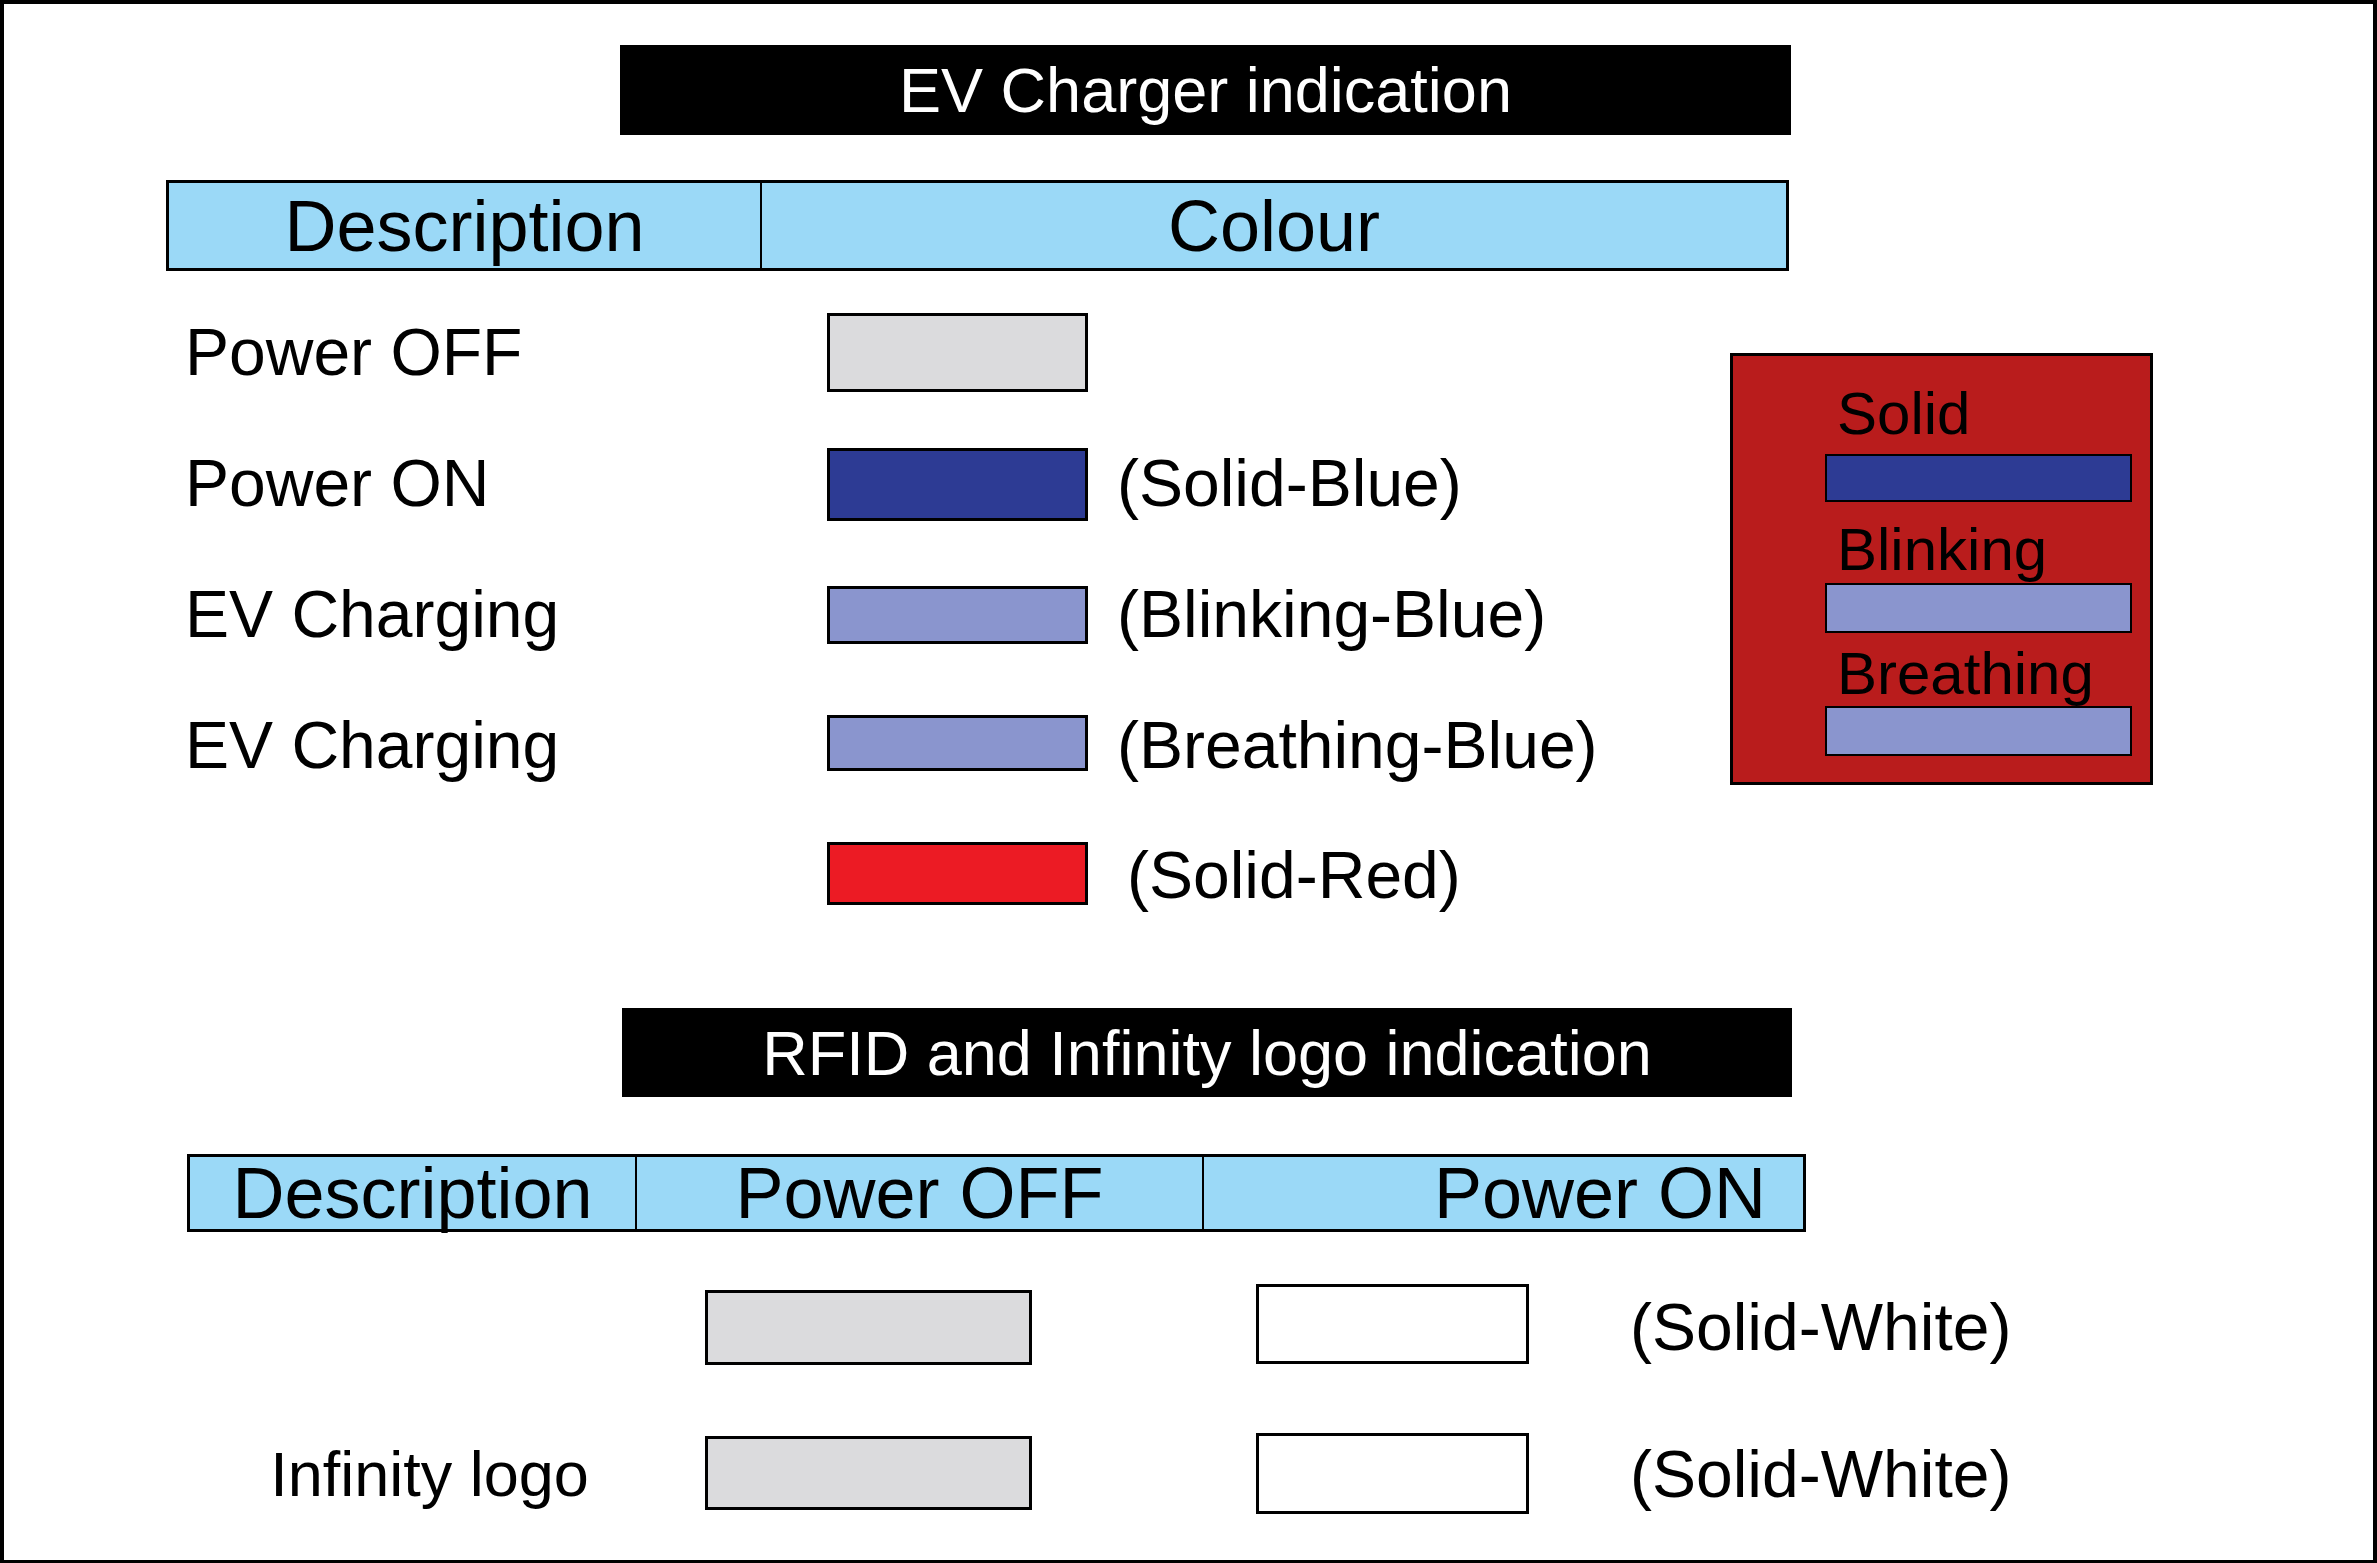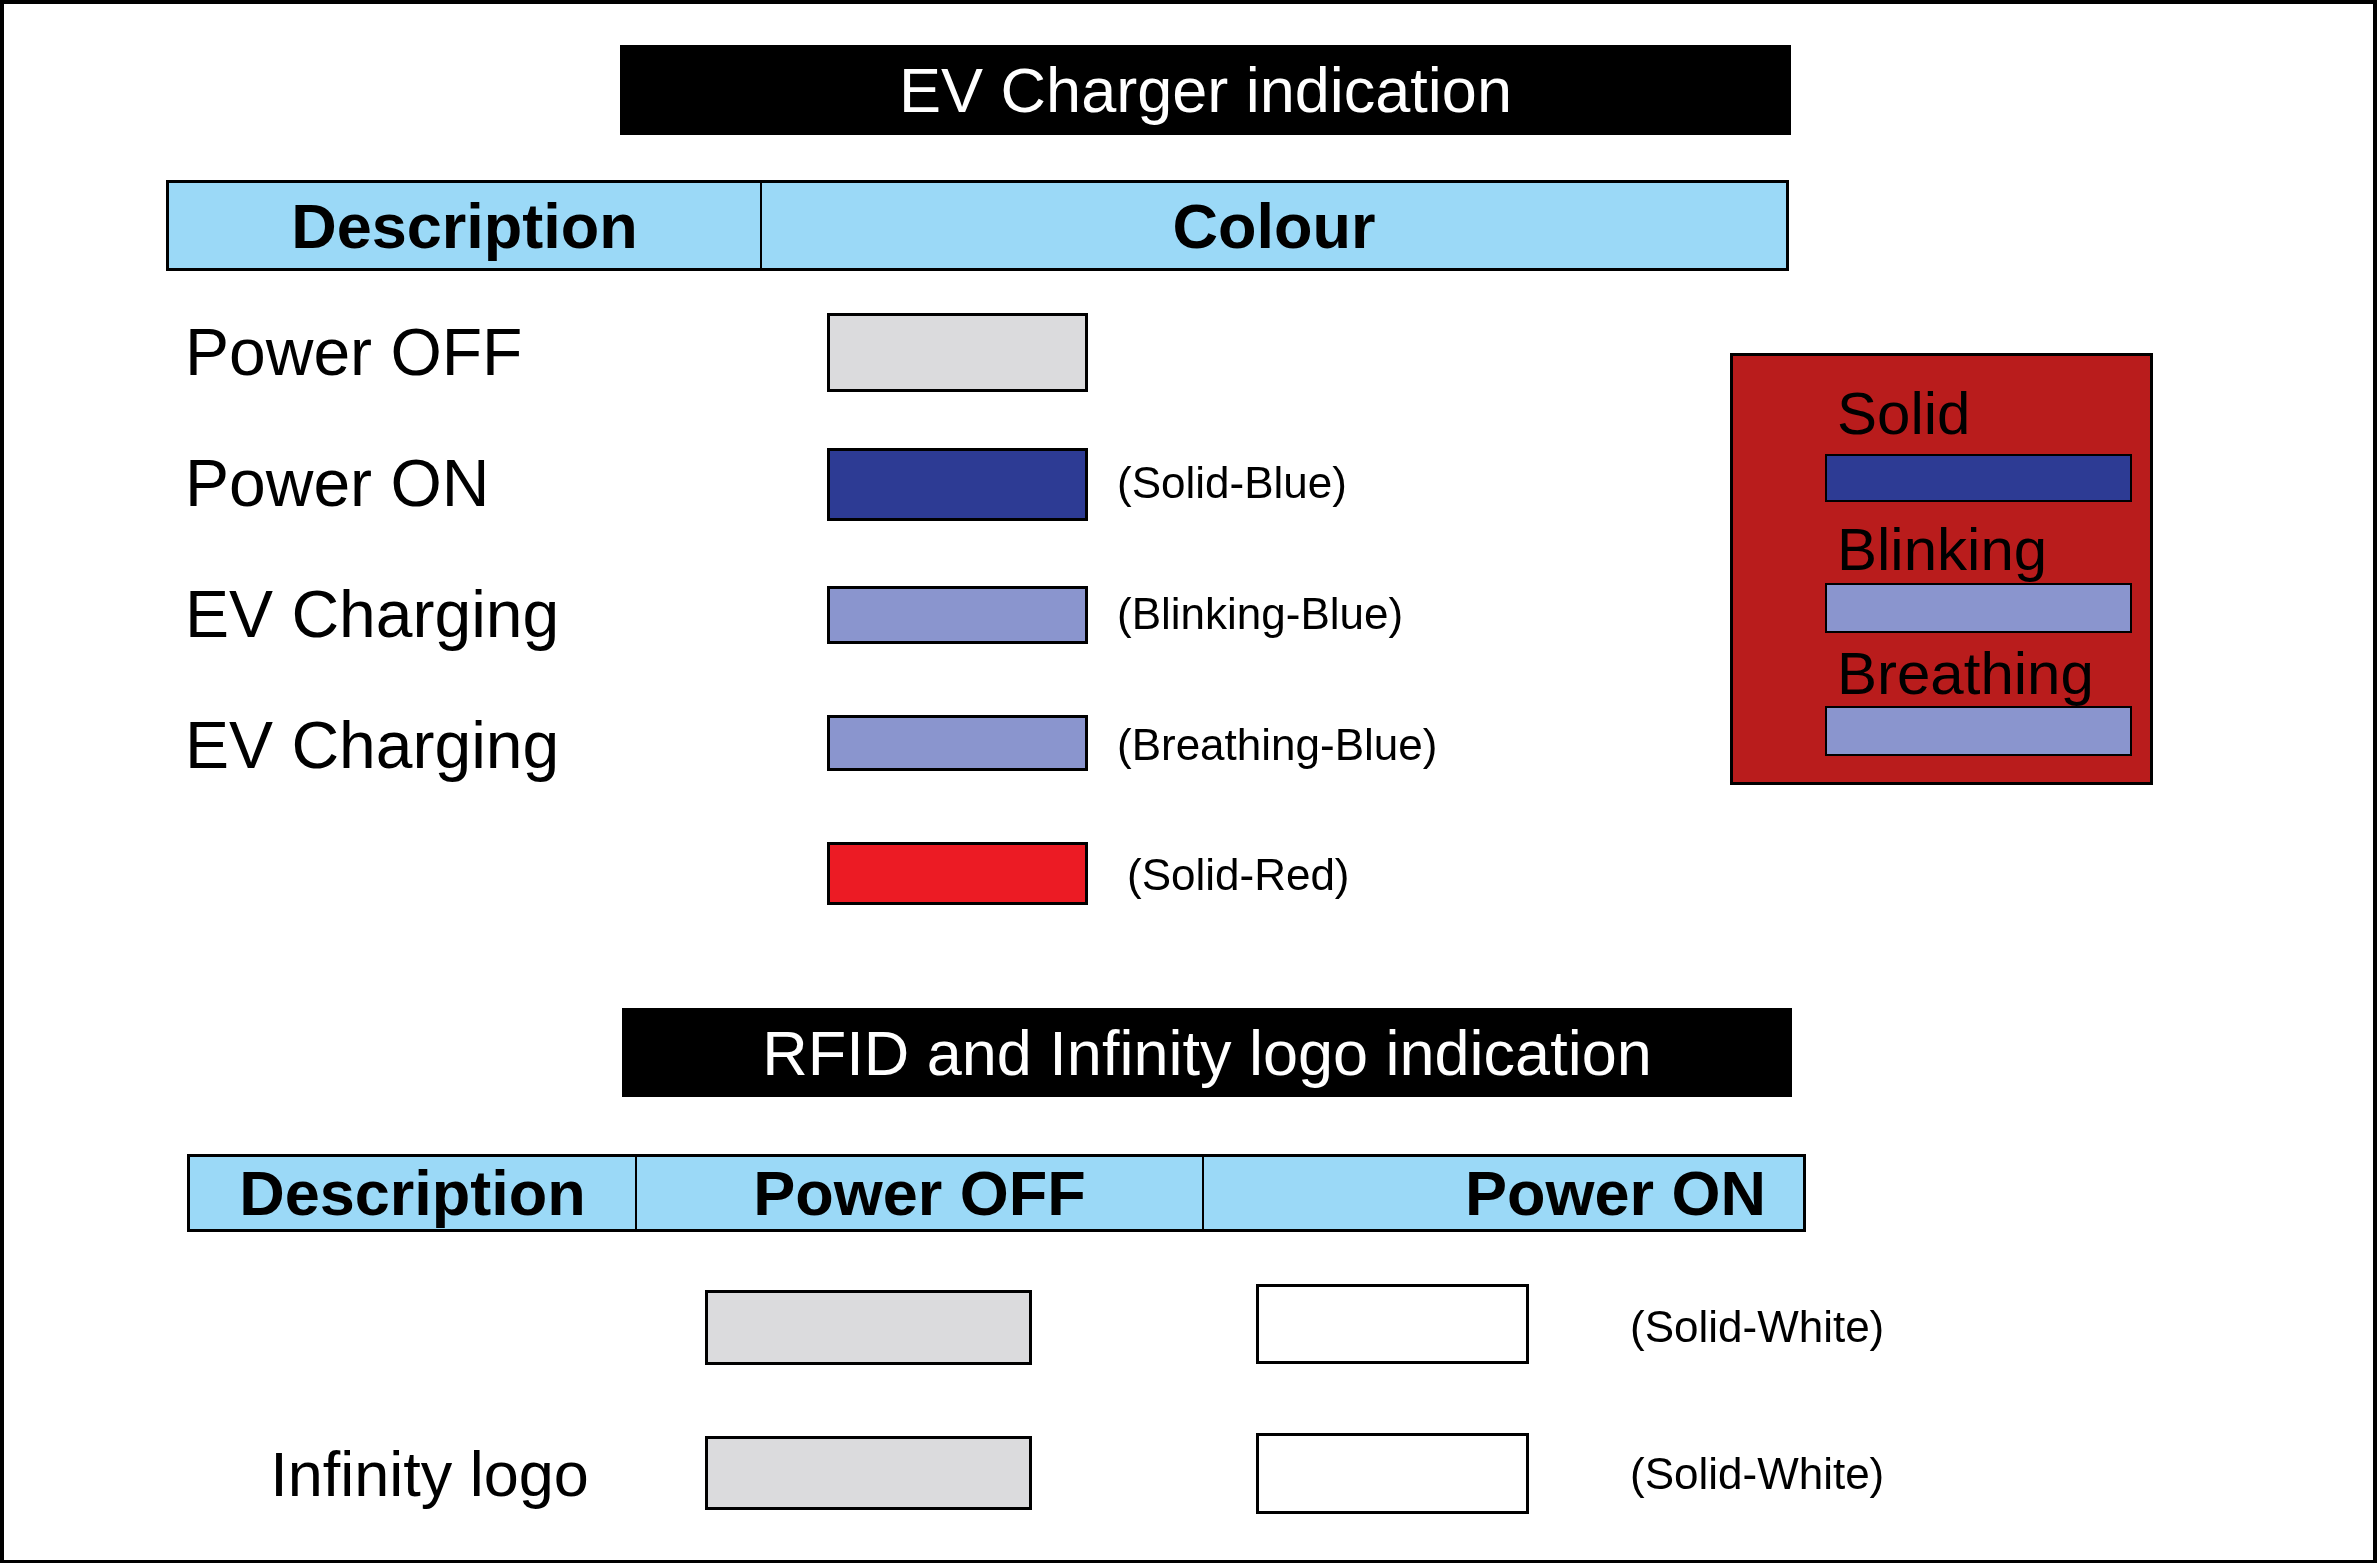--- a/index.html
+++ b/index.html
@@ -19,41 +19,40 @@
     text-align:center;
     font-size:63px;
     display:flex;align-items:center;justify-content:center;
     white-space:nowrap;
   }
   .tbl-header{
     background:#9BD9F7;
     border:3.3px solid #000;
     box-sizing:border-box;
     display:flex;
-    font-size:63px;
-    font-weight:bold;
+    font-size:72px;
   }
   .tbl-header .cell{
     display:flex;align-items:center;justify-content:center;
     box-sizing:border-box;
     white-space:nowrap;
   }
   .tbl-header .cell + .cell{border-left:2.5px solid #000;}
   .row-label{
     font-size:66px;
     display:flex;align-items:center;
     white-space:nowrap;
   }
   .row-label.sm{font-size:63px;justify-content:center;}
   .swatch{
     border:3.3px solid #000;
     box-sizing:border-box;
   }
   .caption{
-    font-size:44px;
+    font-size:66px;
     display:flex;align-items:center;
     white-space:nowrap;
     text-align:center;
   }
   .legend-box{
     border:3.3px solid #000;
     box-sizing:border-box;
     background:#b91c1c;
   }
   .legend-label{

